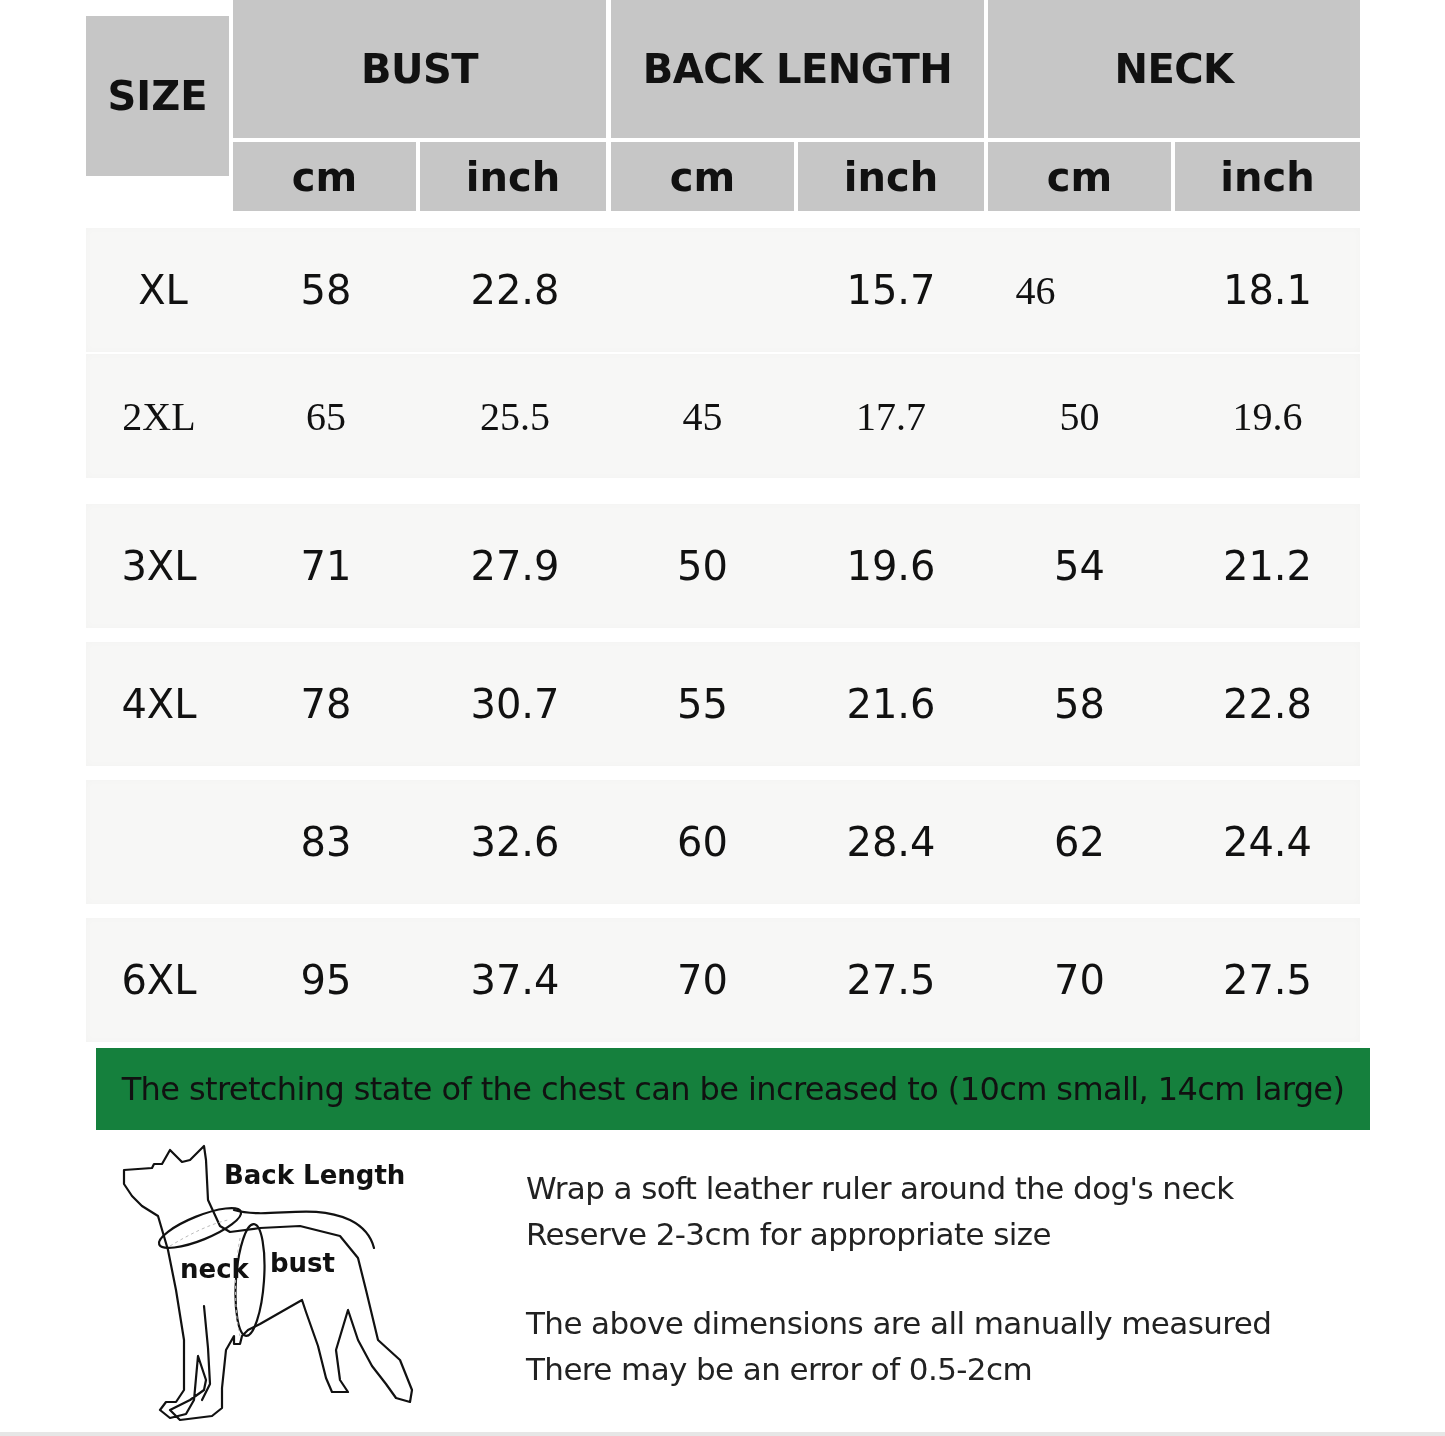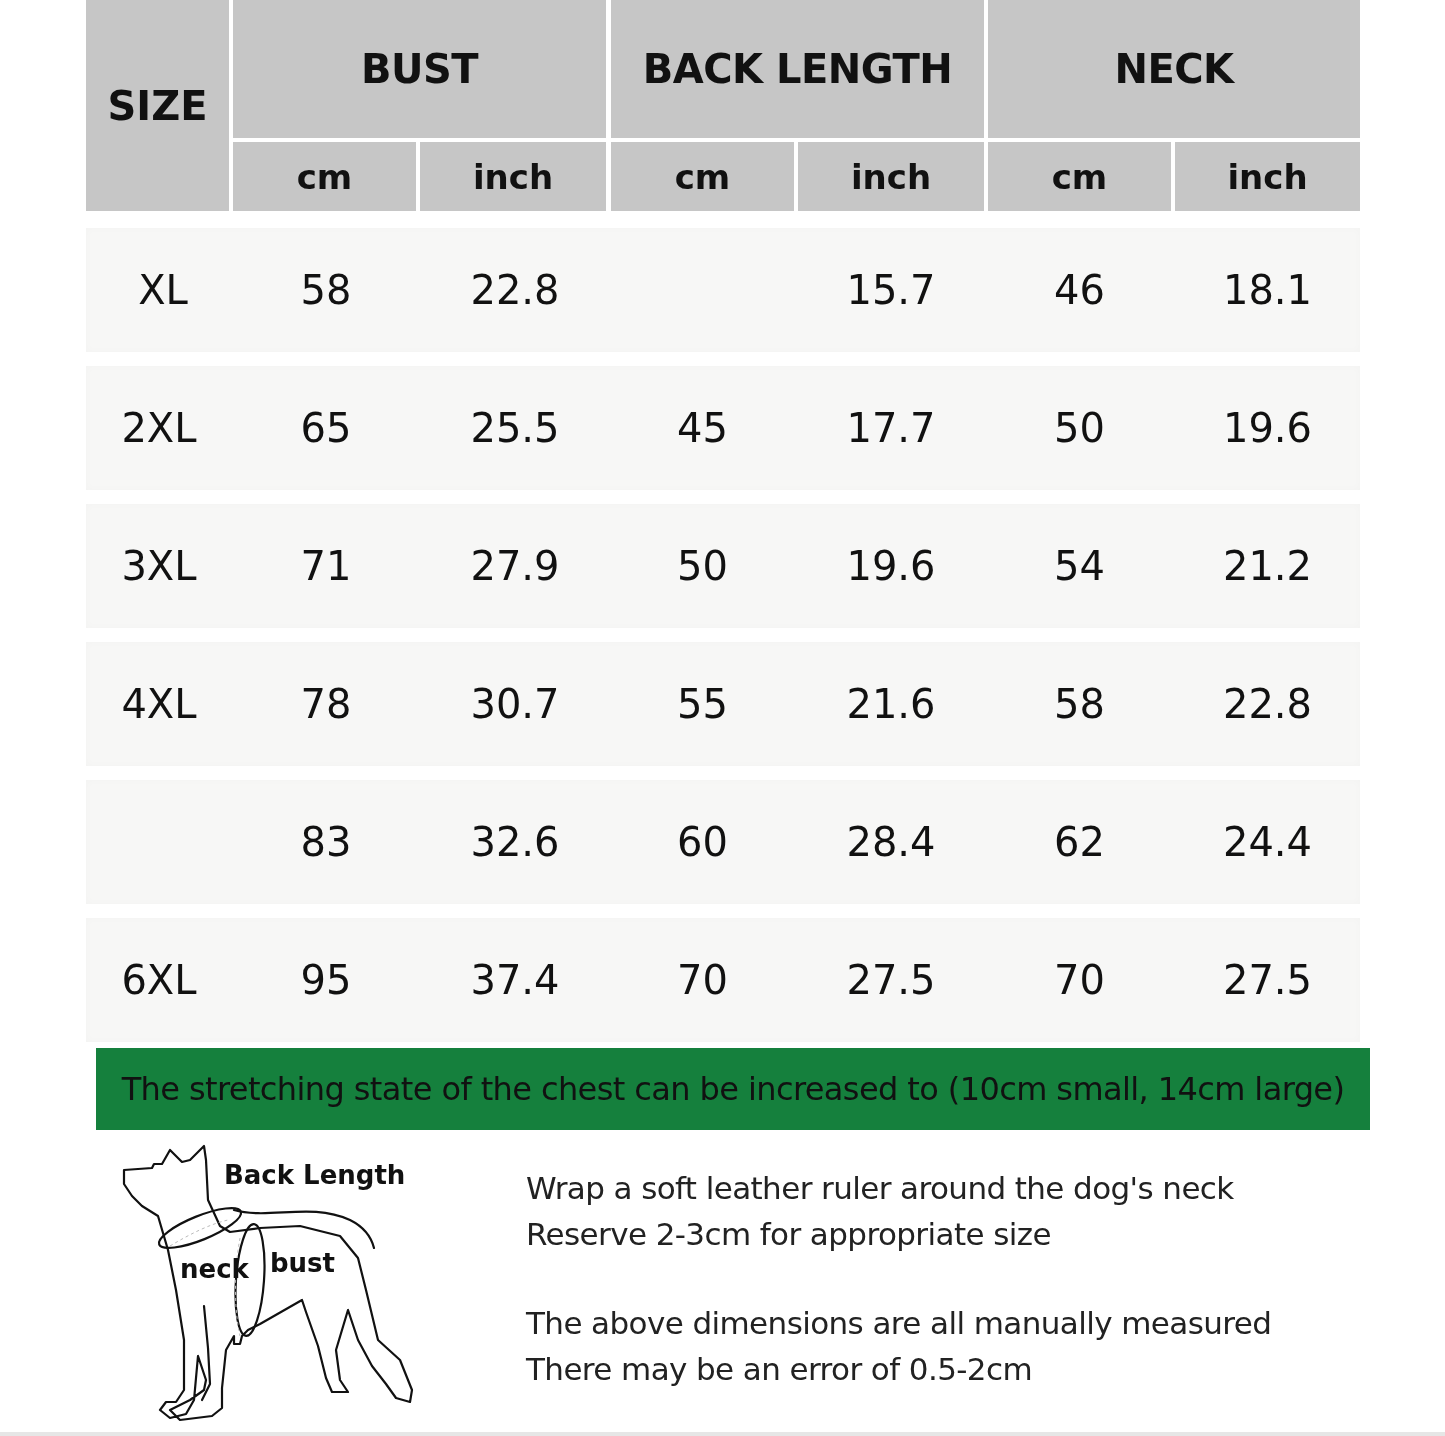--- a/index.html
+++ b/index.html
@@ -4,21 +4,21 @@
 <style>
   html, body { margin:0; padding:0; background:#ffffff; }
   body { width:1445px; height:1436px; position:relative; overflow:hidden;
          font-family:"DejaVu Sans", "Liberation Sans", sans-serif; color:#111; }
   .sheet { position:absolute; left:0; top:0; width:1445px; height:1436px; }
 
   
   .hdr { position:absolute; background:#c6c6c6; display:flex; align-items:center; justify-content:center;
          font-weight:bold; color:#111; }
   .hdr.group { font-size:40px; letter-spacing:-0.5px; }
-  .hdr.unit { font-size:34px; font-weight:bold; }
+  .hdr.unit { font-size:40px; font-weight:bold; }
   .hdr.size { font-size:40px; }
 
   
   .row { position:absolute; left:86px; width:1274px; height:124px; background:#f7f7f6;
          box-shadow: inset 0 0 8px rgba(0,0,0,0.02); }
   .cell { position:absolute; top:0; height:124px; display:flex; align-items:center; justify-content:center;
           font-size:40px; color:#111; }
 
   .note { position:absolute; left:96px; top:1048px; width:1274px; height:82px; background:#15803d;
           display:flex; align-items:center; justify-content:center; font-size:32px; color:#111; letter-spacing:-0.6px; }
@@ -28,43 +28,43 @@
   .dlabel { position:absolute; font-size:26px; font-weight:bold; color:#111; }
 
   .instr { position:absolute; left:526px; font-size:31px; color:#222; letter-spacing:-0.6px; white-space:nowrap; }
   .bottom-line { position:absolute; left:0; top:1432px; width:1445px; height:4px; background:#e6e6e6; }
 </style>
 </head>
 <body>
 
 <div class="sheet">
 
-  <div class="hdr size" style="left:86px; top:0; width:143px; height:211px;">SIZE</div>
+  <div class="hdr size" style="left:86px; top:16px; width:143px; height:160px;">SIZE</div>
 
   <div class="hdr group" style="left:233px; top:0; width:373px; height:138px;">BUST</div>
   <div class="hdr group" style="left:611px; top:0; width:373px; height:138px;">BACK LENGTH</div>
   <div class="hdr group" style="left:988px; top:0; width:372px; height:138px;">NECK</div>
 
   <div class="hdr unit" style="left:233px; top:142px; width:183px; height:69px;">cm</div>
   <div class="hdr unit" style="left:420px; top:142px; width:186px; height:69px;">inch</div>
   <div class="hdr unit" style="left:611px; top:142px; width:183px; height:69px;">cm</div>
   <div class="hdr unit" style="left:798px; top:142px; width:186px; height:69px;">inch</div>
   <div class="hdr unit" style="left:988px; top:142px; width:183px; height:69px;">cm</div>
   <div class="hdr unit" style="left:1175px; top:142px; width:185px; height:69px;">inch</div>
 
   <div class="row" style="top:228px;">
     <div class="cell" style="left:4px;width:146px;text-align:right;">XL</div>
     <div class="cell" style="left:147px;width:186px;">58</div>
     <div class="cell" style="left:334px;width:190px;">22.8</div>
     <div class="cell" style="left:712px;width:186px;">15.7</div>
-    <div class="cell" style="left:902px;width:183px;">46</div>
+    <div class="cell" style="left:858px;width:183px;font-family:Liberation Serif, serif;">46</div>
     <div class="cell" style="left:1089px;width:185px;">18.1</div>
   </div>
 
-  <div class="row" style="top:366px;">
+  <div class="row" style="top:354px;font-family:Liberation Serif, serif;">
     <div class="cell" style="left:0;width:146px;">2XL</div>
     <div class="cell" style="left:147px;width:186px;">65</div>
     <div class="cell" style="left:334px;width:190px;">25.5</div>
     <div class="cell" style="left:525px;width:183px;">45</div>
     <div class="cell" style="left:712px;width:186px;">17.7</div>
     <div class="cell" style="left:902px;width:183px;">50</div>
     <div class="cell" style="left:1089px;width:185px;">19.6</div>
   </div>
 
   <div class="row" style="top:504px;">

